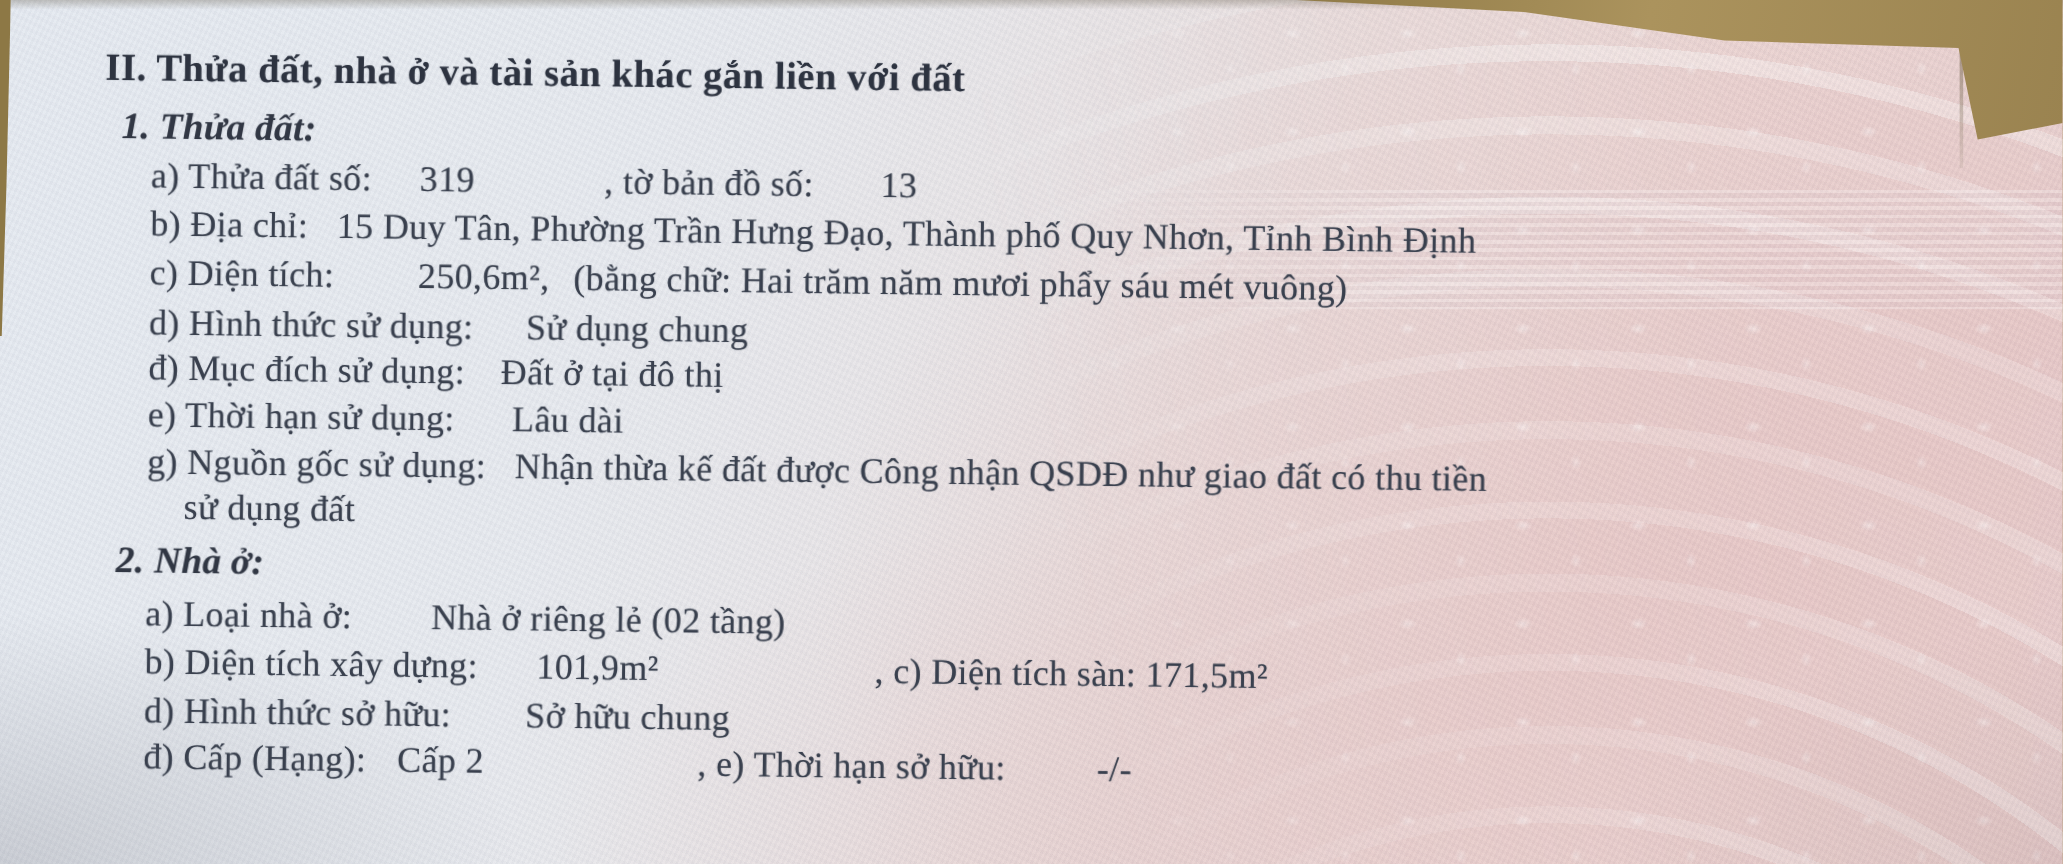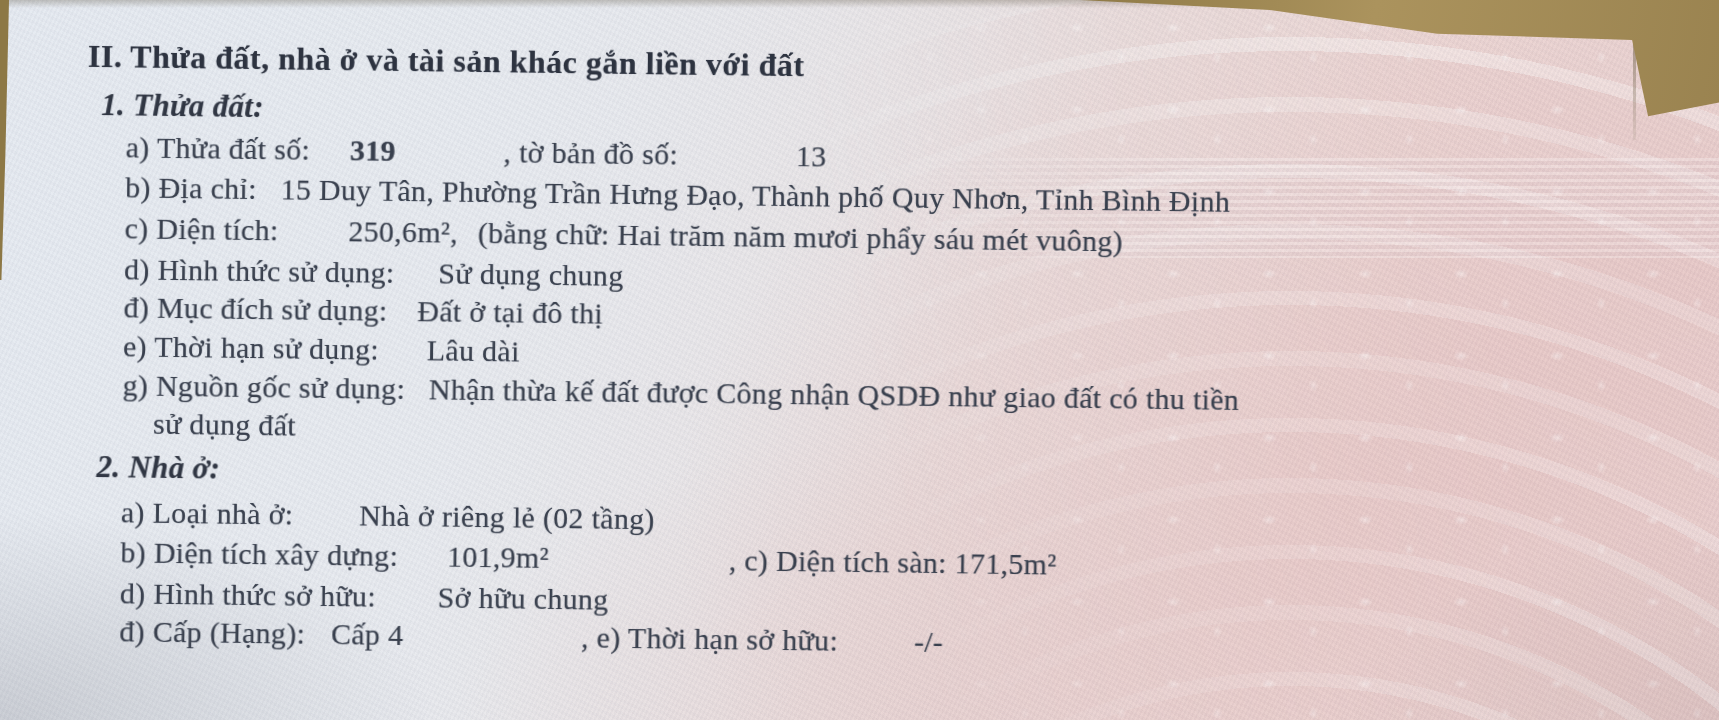--- a/index.html
+++ b/index.html
@@ -92,21 +92,21 @@
     color:#39404e;
   }
   .ln{
     position:absolute;white-space:nowrap;
     font-size:30px;line-height:1.25;letter-spacing:.3px;
     text-shadow:0 0 1px rgba(57,64,78,.45);
   }
   .ln span{display:inline-block;}
   .heading{font-size:32px;font-weight:bold;color:#2d3340;letter-spacing:.5px;}
   .subhead{font-size:31px;font-weight:bold;font-style:italic;color:#313744;}
-  .b{font-weight:bold;}
+  .b{font-weight:normal;}
 
   
   .watermark{
     position:absolute;left:0;top:691px;width:342px;height:29px;
     background:#000;color:#fff;
     font-family:"DejaVu Sans Mono","Liberation Mono",monospace;
     font-size:16px;font-weight:bold;line-height:29px;
     padding-left:7px;box-sizing:border-box;letter-spacing:0;
   }
 </style>
@@ -137,21 +137,21 @@
     </div>
 
     <div class="ln subhead" style="left:102px;top:86px">
       <span>1. Thửa đất:</span>
     </div>
 
     <div class="ln" style="left:127px;top:128px">
       <span>a) Thửa đất số:</span>
       <span class="b" style="margin-left:32px">319</span>
       <span style="margin-left:100px">, tờ bản đồ số:</span>
-      <span style="margin-left:110px">13</span>
+      <span style="margin-left:48px">13</span>
     </div>
 
     <div class="ln" style="left:127px;top:168px">
       <span>b) Địa chỉ:</span>
       <span style="margin-left:16px">15 Duy Tân, Phường Trần Hưng Đạo, Thành phố Quy Nhơn, Tỉnh Bình Định</span>
     </div>
 
     <div class="ln" style="left:127px;top:209px">
       <span>c) Diện tích:</span>
       <span style="margin-left:62px">250,6m²,</span>
@@ -198,21 +198,21 @@
       <span style="">171,5m²</span>
     </div>
 
     <div class="ln" style="left:127px;top:574px">
       <span>d) Hình thức sở hữu:</span>
       <span style="margin-left:54px">Sở hữu chung</span>
     </div>
 
     <div class="ln" style="left:127px;top:612px">
       <span>đ) Cấp (Hạng):</span>
-      <span style="margin-left:18px">Cấp 4</span>
+      <span style="margin-left:18px">Cấp 2</span>
       <span style="margin-left:170px">, e) Thời hạn sở hữu:</span>
       <span style="margin-left:68px">-/-</span>
     </div>
 
   </div>
 
 
 </div>
 
 </body></html>

